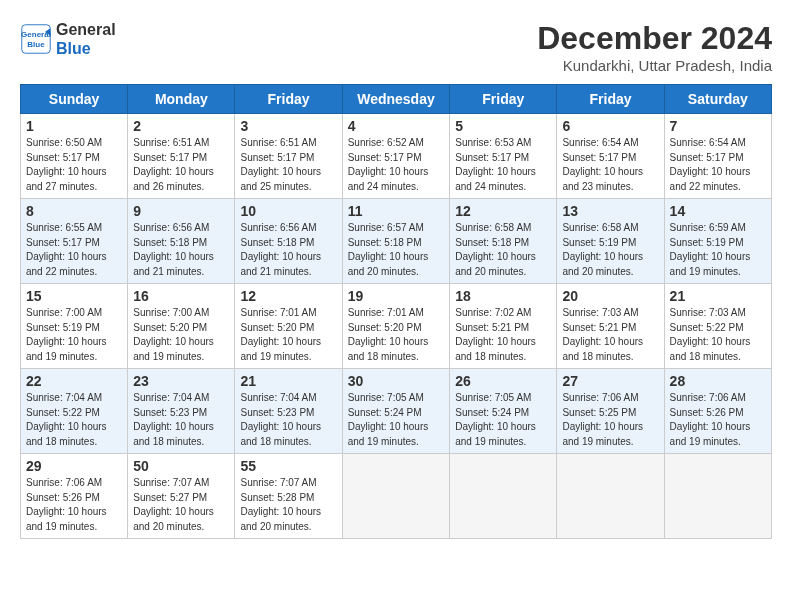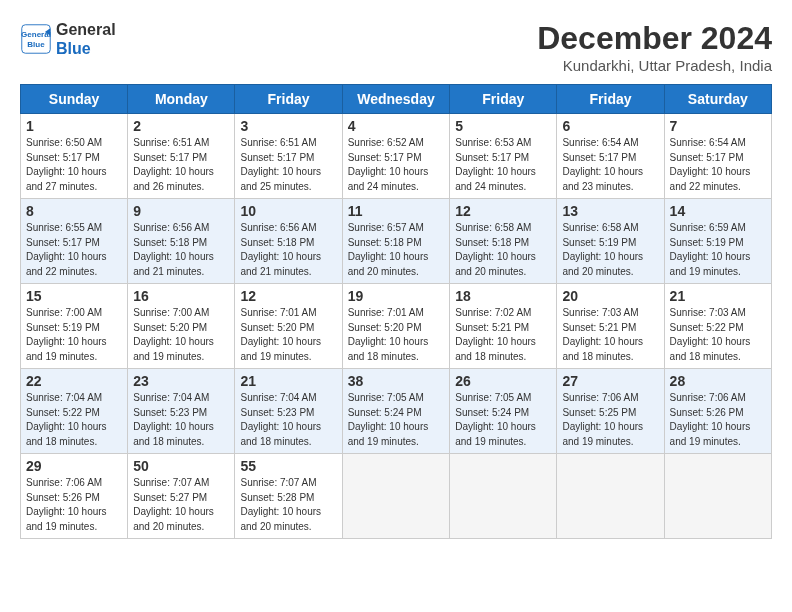--- a/index.html
+++ b/index.html
@@ -213,21 +213,21 @@
         </td>
         <td>
           <span class="day-num">23</span>
           <div class="day-info">Sunrise: 7:04 AM<br>Sunset: 5:23 PM<br>Daylight: 10 hours and 18 minutes.</div>
         </td>
         <td>
           <span class="day-num">21</span>
           <div class="day-info">Sunrise: 7:04 AM<br>Sunset: 5:23 PM<br>Daylight: 10 hours and 18 minutes.</div>
         </td>
         <td>
-          <span class="day-num">38</span>
+          <span class="day-num">30</span>
           <div class="day-info">Sunrise: 7:05 AM<br>Sunset: 5:24 PM<br>Daylight: 10 hours and 19 minutes.</div>
         </td>
         <td>
           <span class="day-num">26</span>
           <div class="day-info">Sunrise: 7:05 AM<br>Sunset: 5:24 PM<br>Daylight: 10 hours and 19 minutes.</div>
         </td>
         <td>
           <span class="day-num">27</span>
           <div class="day-info">Sunrise: 7:06 AM<br>Sunset: 5:25 PM<br>Daylight: 10 hours and 19 minutes.</div>
         </td>

